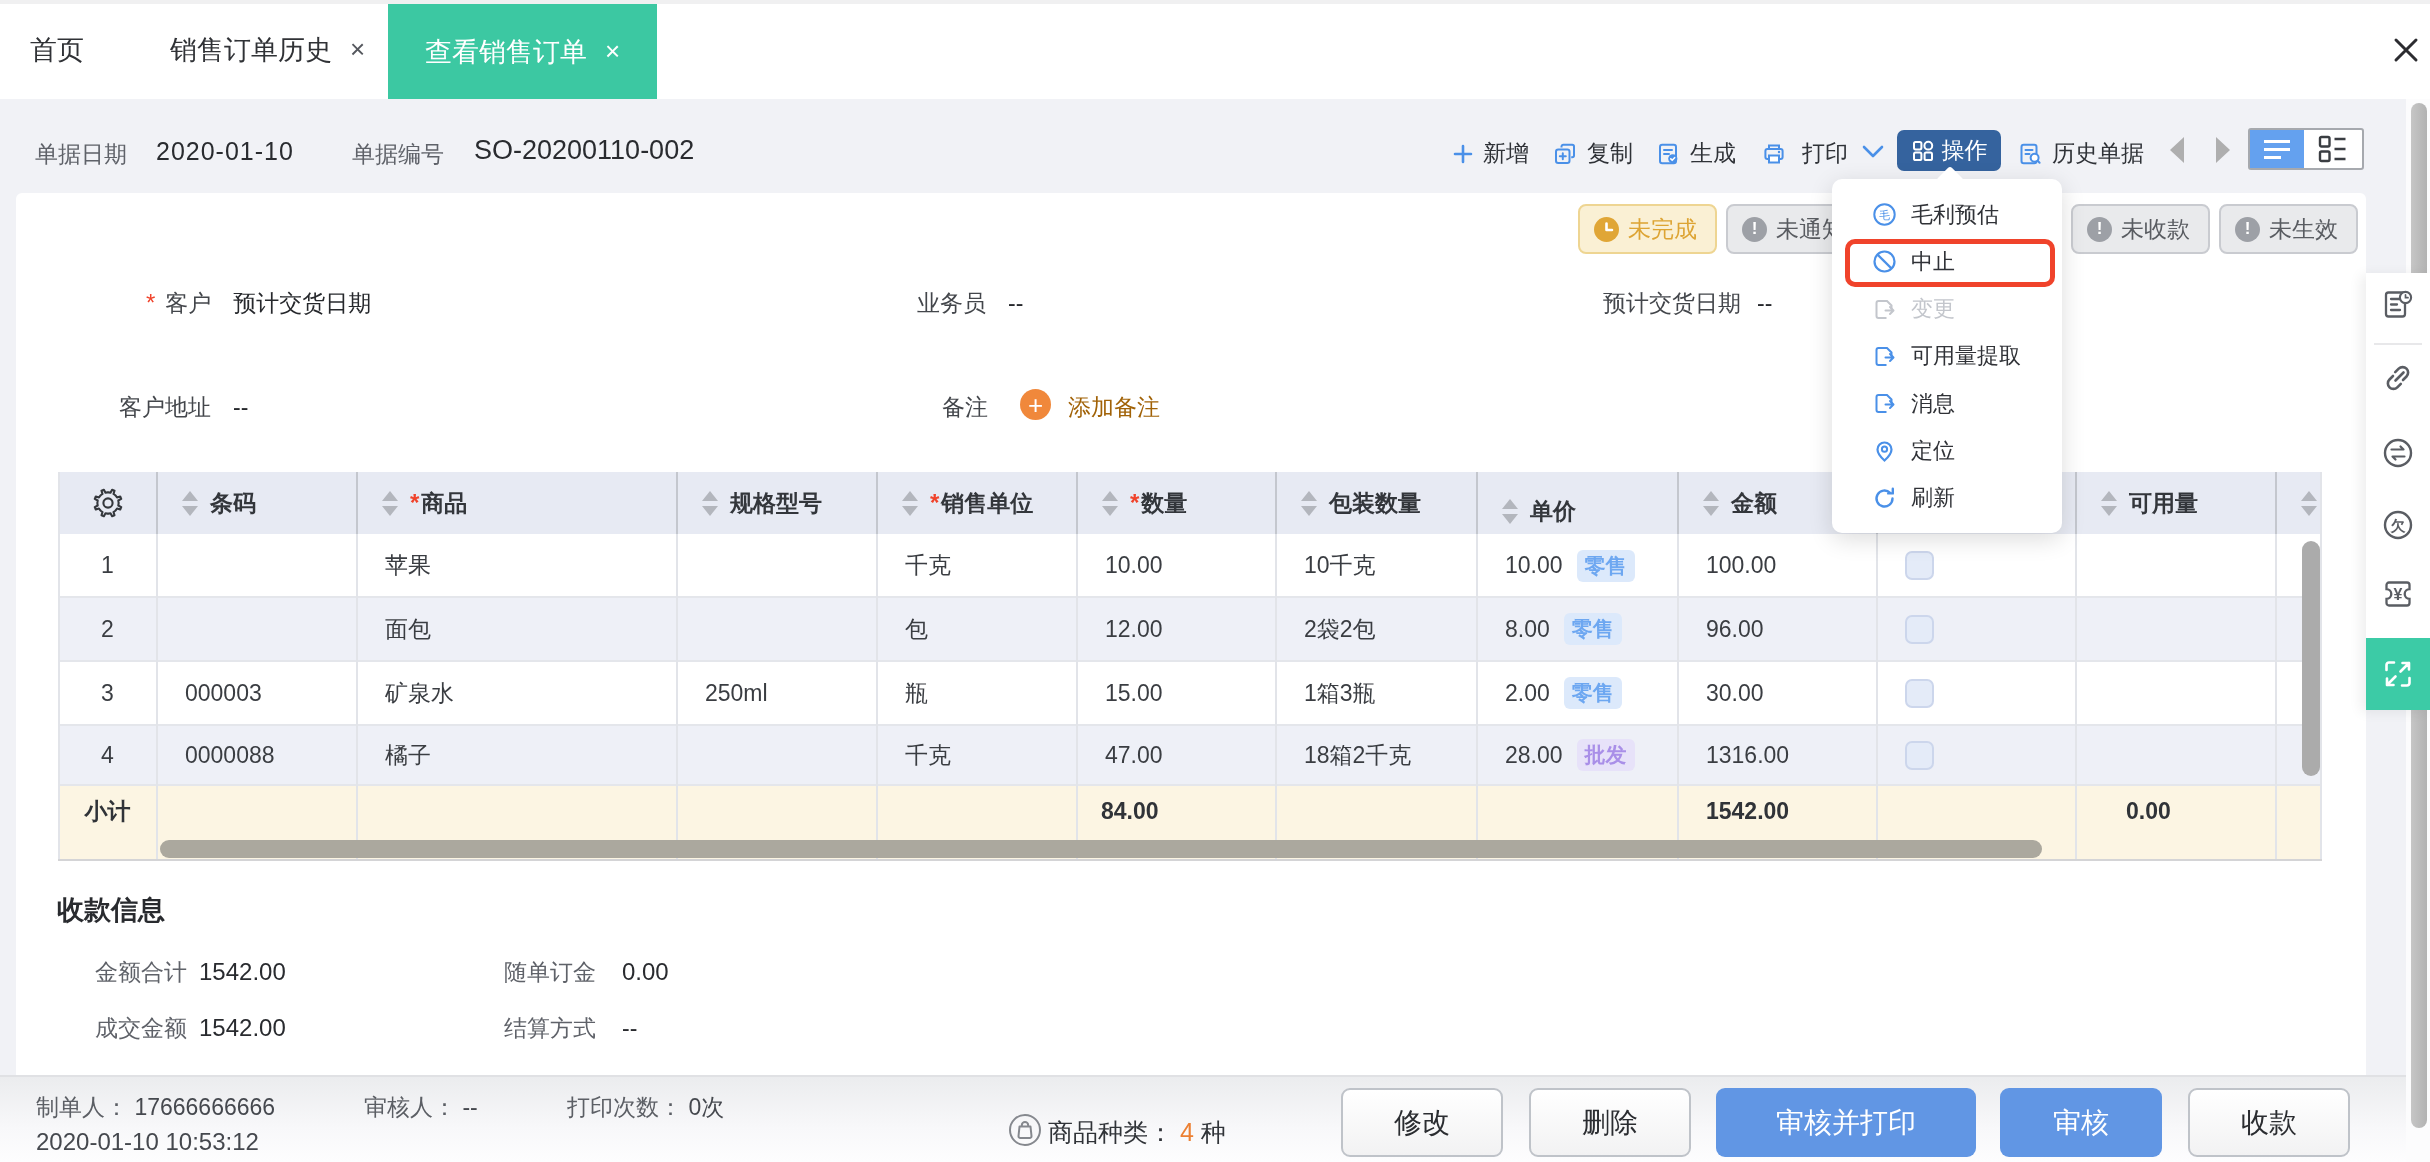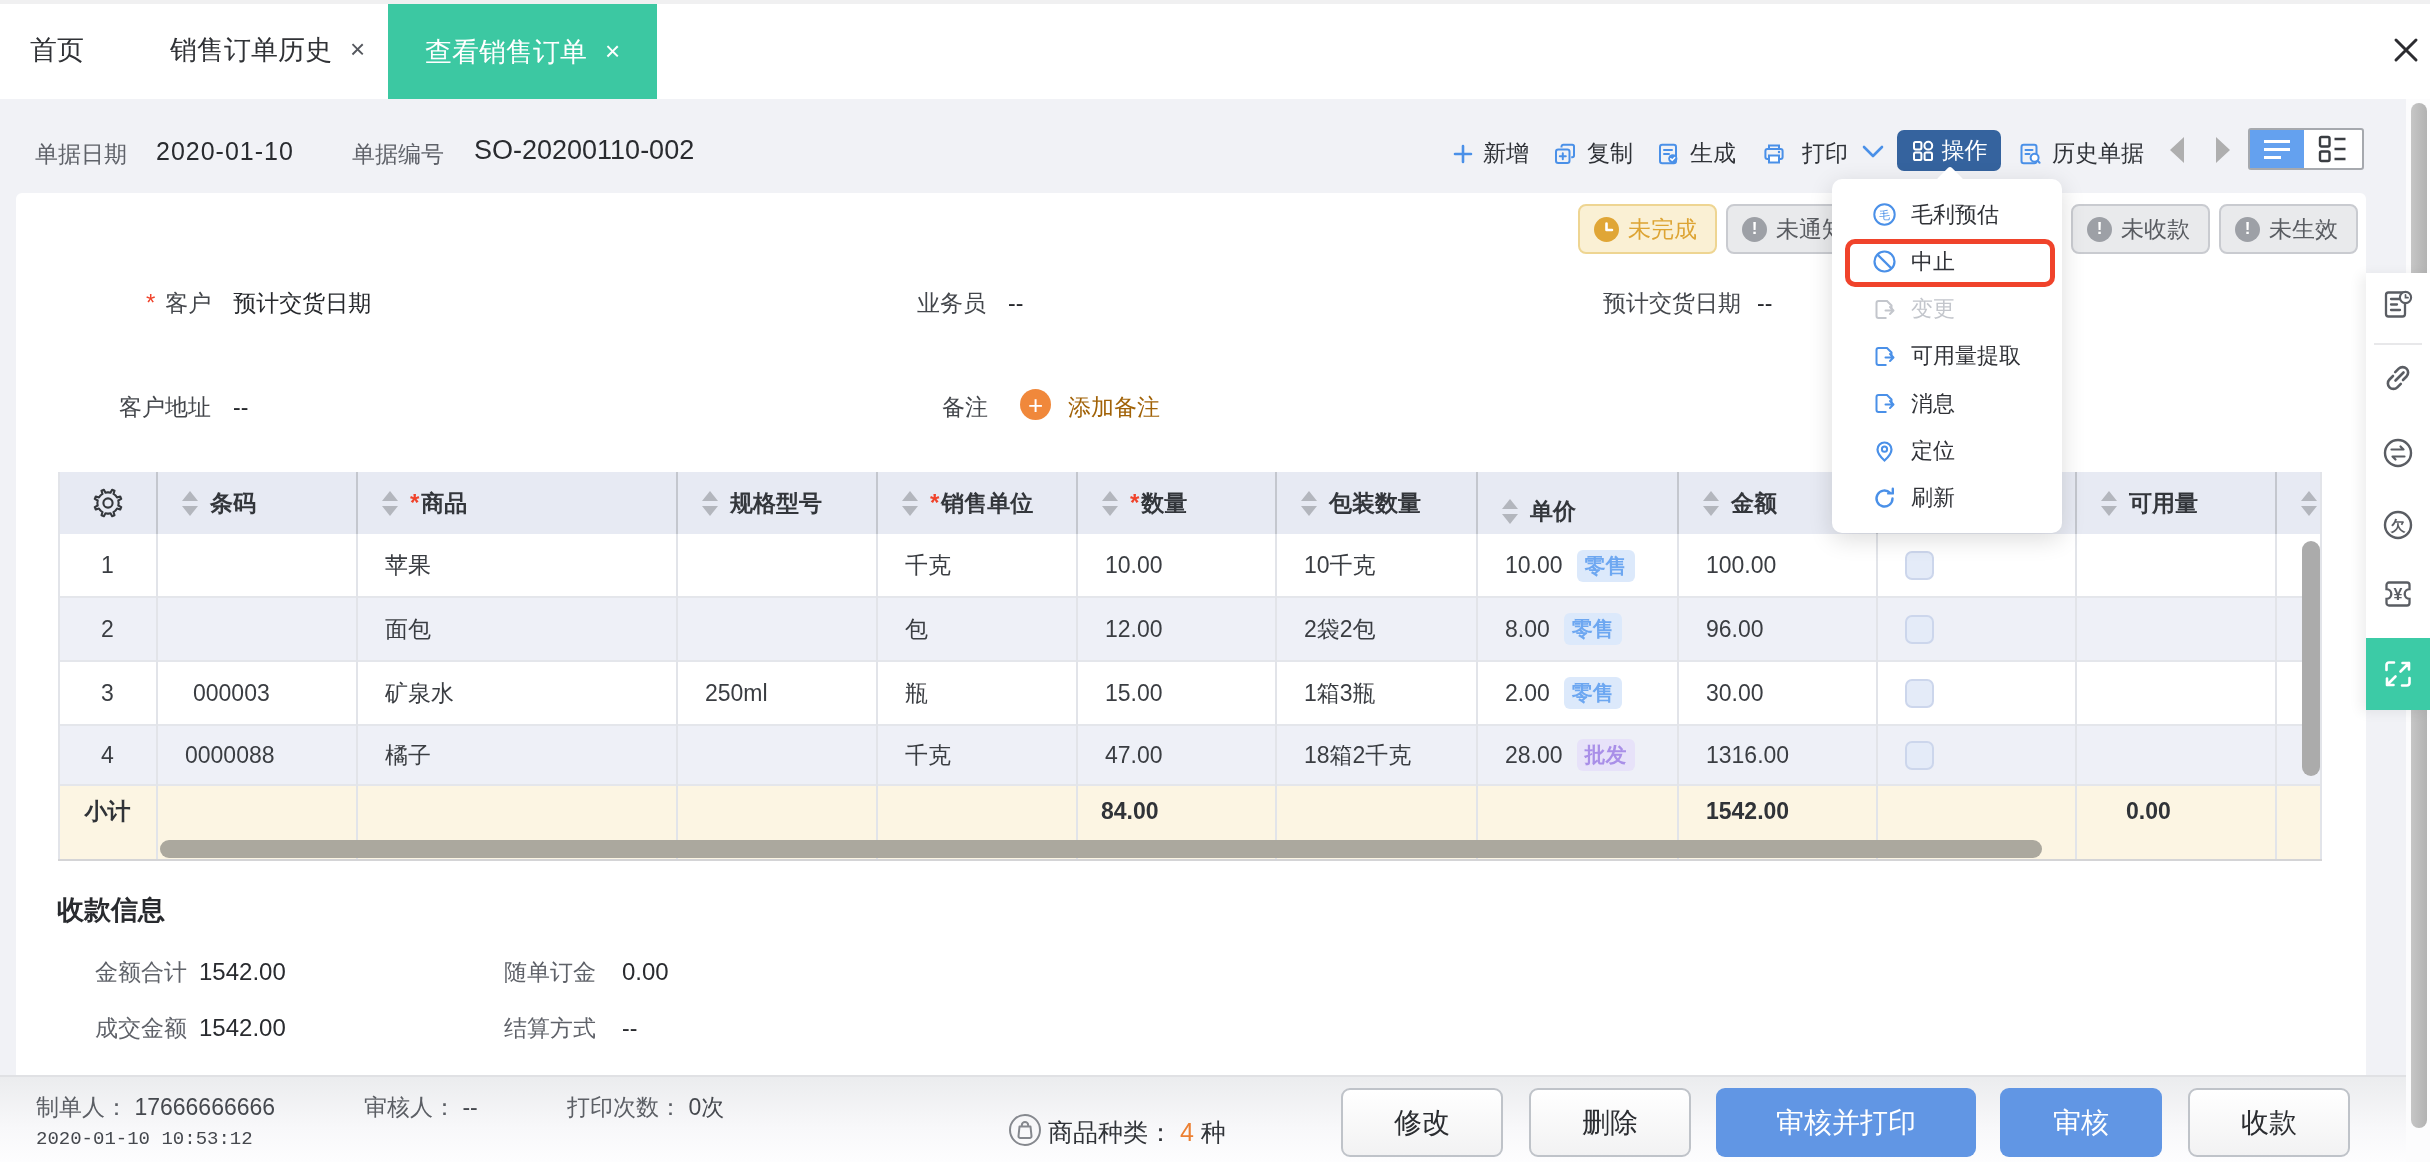--- a/index.html
+++ b/index.html
@@ -258,21 +258,21 @@
 <div class="bcell" style="left:357px;top:597px;width:320px;height:64px;padding-left:28px;">面包</div>
 <div class="bcell" style="left:877px;top:597px;width:200px;height:64px;padding-left:28px;">包</div>
 <div class="bcell" style="left:1077px;top:597px;width:199px;height:64px;padding-left:28px;">12.00</div>
 <div class="bcell" style="left:1276px;top:597px;width:201px;height:64px;padding-left:28px;">2袋2包</div>
 <div class="bcell" style="left:1477px;top:597px;width:201px;height:64px;padding-left:28px;">8.00<span class="tag blue">零售</span></div>
 <div class="bcell" style="left:1678px;top:597px;width:199px;height:64px;padding-left:28px;">96.00</div>
 <div class="bcell" style="left:1877px;top:597px;width:199px;height:64px;padding-left:28px;">
     <span class="cbx"></span>
   </div>
 <div class="bcell" style="left:58px;top:661px;width:99px;height:64px;justify-content:center;">3</div>
-<div class="bcell" style="left:157px;top:661px;width:200px;height:64px;padding-left:36px;">000003</div>
+<div class="bcell" style="left:157px;top:661px;width:200px;height:64px;padding-left:28px;">000003</div>
 <div class="bcell" style="left:357px;top:661px;width:320px;height:64px;padding-left:28px;">矿泉水</div>
 <div class="bcell" style="left:677px;top:661px;width:200px;height:64px;padding-left:28px;">250ml</div>
 <div class="bcell" style="left:877px;top:661px;width:200px;height:64px;padding-left:28px;">瓶</div>
 <div class="bcell" style="left:1077px;top:661px;width:199px;height:64px;padding-left:28px;">15.00</div>
 <div class="bcell" style="left:1276px;top:661px;width:201px;height:64px;padding-left:28px;">1箱3瓶</div>
 <div class="bcell" style="left:1477px;top:661px;width:201px;height:64px;padding-left:28px;">2.00<span class="tag blue">零售</span></div>
 <div class="bcell" style="left:1678px;top:661px;width:199px;height:64px;padding-left:28px;">30.00</div>
 <div class="bcell" style="left:1877px;top:661px;width:199px;height:64px;padding-left:28px;">
     <span class="cbx"></span>
   </div>
@@ -293,21 +293,21 @@
 <div class="bcell bold" style="left:2076px;top:785px;width:200px;height:53px;padding-left:50px;color:#303338;">0.00</div>
 <div class="abs" style="left:160px;top:840px;width:1882px;height:18px;border-radius:9px;background:#aba89e;z-index:5;"></div>
 <div class="abs" style="left:2302px;top:541px;width:18px;height:235px;border-radius:9px;background:#ababab;z-index:5;"></div>
 <div class="abs" style="left:57px;top:892px;font-size:27px;font-weight:bold;color:#292b2f;">收款信息</div>
 <div class="frow" style="left:95px;top:957px;"><span class="lbl">金额合计</span><span class="val" style="margin-left:12px;font-size:24px;">1542.00</span></div>
 <div class="frow" style="left:504px;top:957px;"><span class="lbl">随单订金</span><span class="val" style="margin-left:26px;font-size:24px;">0.00</span></div>
 <div class="frow" style="left:95px;top:1013px;"><span class="lbl">成交金额</span><span class="val" style="margin-left:12px;font-size:24px;">1542.00</span></div>
 <div class="frow" style="left:504px;top:1013px;"><span class="lbl">结算方式</span><span class="val" style="margin-left:26px;">--</span></div>
 <div class="footer"></div>
 <div class="abs" style="left:36px;top:1092px;font-size:23px;color:#5c5f65;z-index:41;">制单人： <span style="color:#45484e;">17666666666</span></div>
-<div class="abs" style="left:36px;top:1128px;font-size:19px;color:#45484e;z-index:41;font-family:Liberation Mono, monospace;">2020-01-10 10:53:12</div>
+<div class="abs" style="left:36px;top:1128px;font-size:24px;color:#45484e;z-index:41;">2020-01-10 10:53:12</div>
 <div class="abs" style="left:364px;top:1092px;font-size:23px;color:#5c5f65;z-index:41;">审核人： <span style="color:#45484e;">--</span></div>
 <div class="abs" style="left:567px;top:1092px;font-size:23px;color:#5c5f65;z-index:41;">打印次数： <span style="color:#45484e;">0次</span></div>
 <div class="abs" style="left:1008px;top:1113px;z-index:41;"><svg width="34" height="34" viewBox="0 0 34 34" style="">
       <circle cx="17" cy="17" r="15" fill="none" stroke="#85888e" stroke-width="2"></circle>
       <path d="M11.5 13.5h11l1 9.5a1.8 1.8 0 01-1.8 2h-9.4a1.8 1.8 0 01-1.8-2z" fill="none" stroke="#85888e" stroke-width="2" stroke-linejoin="round"></path>
       <path d="M13.8 13.5v-1.3a3.2 3.2 0 016.4 0v1.3" fill="none" stroke="#85888e" stroke-width="2"></path>
     </svg></div>
 <div class="abs" style="left:1048px;top:1116px;font-size:25px;color:#303338;z-index:41;">商品种类： <span style="color:#ec8033;">4</span> 种</div>
 <div class="fbtn white" style="left:1341px;width:162px;">修改</div>
 <div class="fbtn white" style="left:1529px;width:162px;">删除</div>

